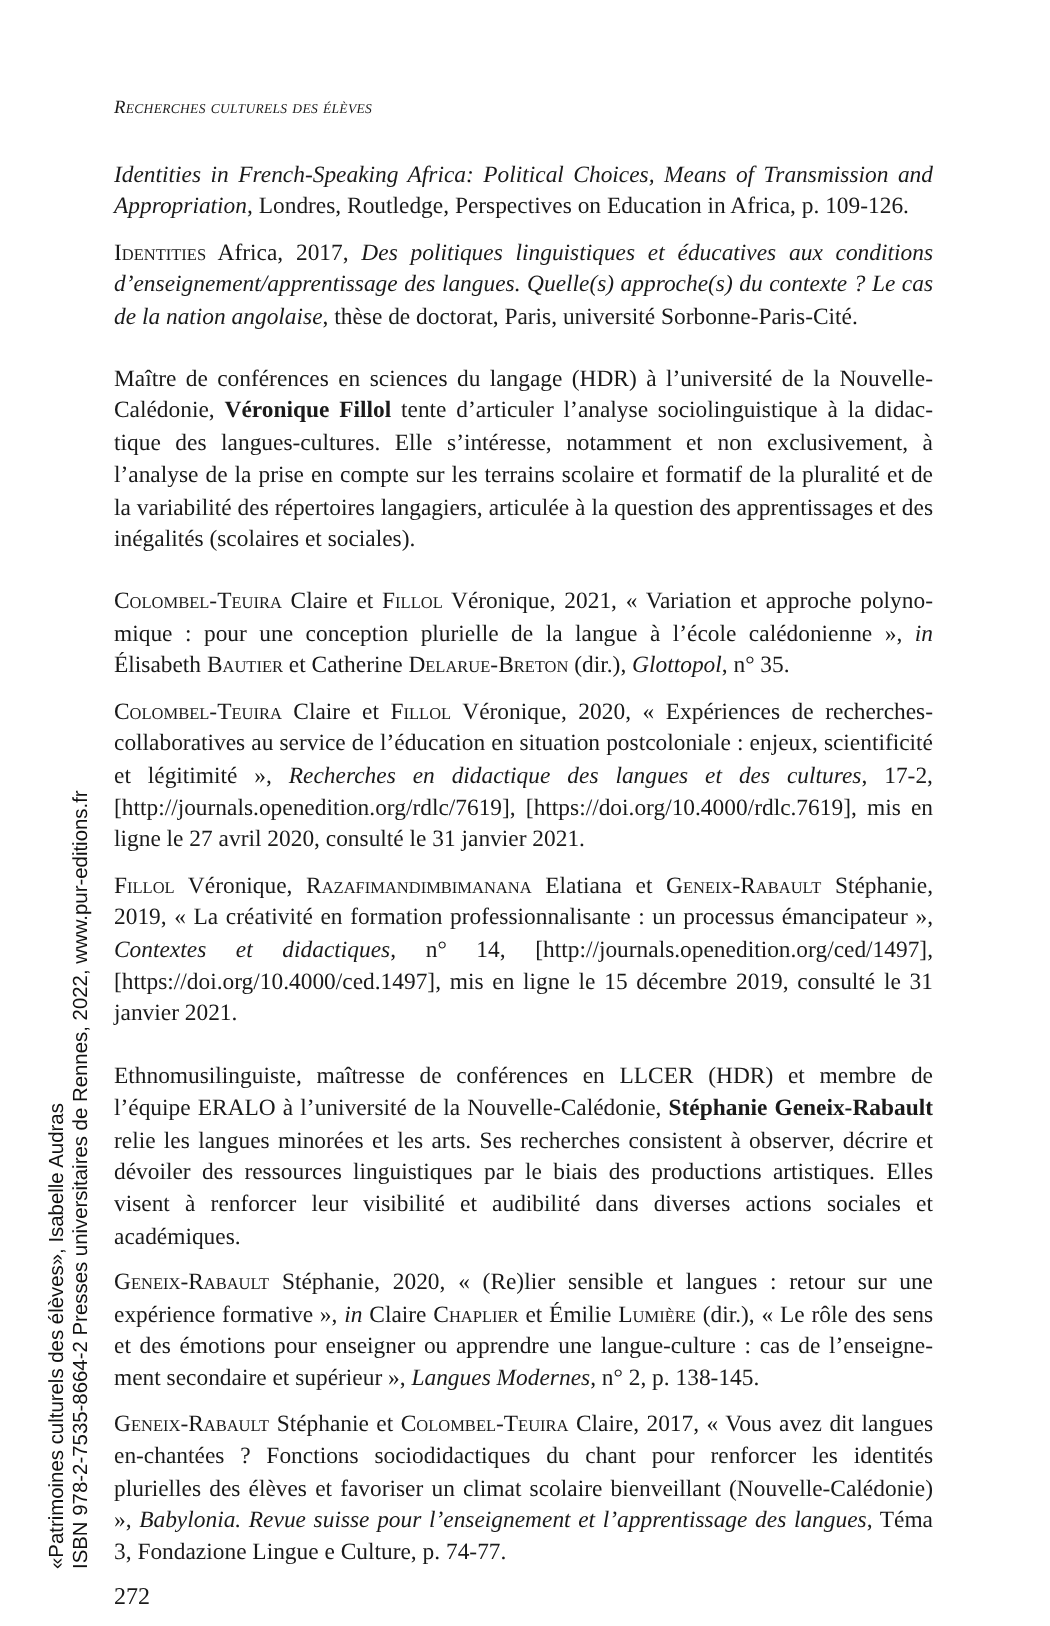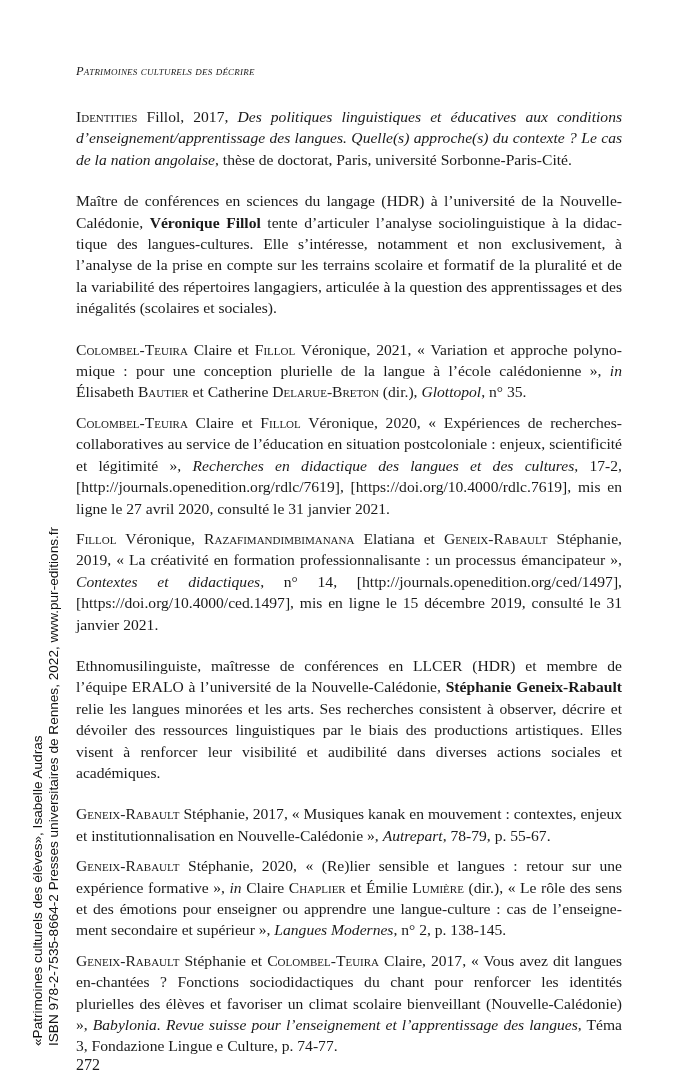--- a/index.html
+++ b/index.html
@@ -13,31 +13,31 @@
   .sc { font-variant: small-caps; }
   .page-number { position: absolute; left: 76px; top: 1056px; font-size: 16px; }
   .side-text { position: absolute; left: 30px; top: 1046px; transform-origin: 0 0; transform: rotate(-90deg);
                font-family: "Liberation Sans", "DejaVu Sans", sans-serif; font-size: 13.6px; line-height: 16px; white-space: nowrap; color: #111; }
 </style>
 </head>
 <body>
 
 <div>
   <div class="running-head">
-    <span class="sc">Patrimoines culturels des décrire</span>
+    <span class="sc">Recherches culturels des élèves</span>
   </div>
 
   <div class="content" id="content">
-      <p class="para reference"><span class="sc">Identities</span><span> Fillol, 2017, </span><i>Des politiques linguistiques et éducatives aux conditions d’enseignement/apprentissage des langues. Quelle(s) approche(s) du contexte ? Le cas de la nation angolaise</i><span>, thèse de doctorat, Paris, université Sorbonne-Paris-Cité.</span></p>
+      <p class="para reference"><i>Identities in French-Speaking Africa: Political Choices, Means of Transmission and Appropriation</i><span>, Londres, Routledge, Perspectives on Education in Africa, p. 109-126.</span></p>
+      <p class="para reference"><span class="sc">Identities</span><span> Africa, 2017, </span><i>Des politiques linguistiques et éducatives aux conditions d’enseignement/apprentissage des langues. Quelle(s) approche(s) du contexte ? Le cas de la nation angolaise</i><span>, thèse de doctorat, Paris, université Sorbonne-Paris-Cité.</span></p>
       <p class="para bio gap-top"><span>Maître de conférences en sciences du langage (HDR) à l’université de la Nouvelle-Calédonie, </span><b>Véronique Fillol</b><span> tente d’articuler l’analyse sociolinguistique à la didac­tique des langues-cultures. Elle s’intéresse, notamment et non exclusivement, à l’analyse de la prise en compte sur les terrains scolaire et formatif de la pluralité et de la variabilité des répertoires langagiers, articulée à la question des apprentissages et des inégalités (scolaires et sociales).</span></p>
       <p class="para reference gap-top"><span class="sc">Colombel-Teuira</span><span> Claire et </span><span class="sc">Fillol</span><span> Véronique, 2021, « Variation et approche polyno­mique : pour une conception plurielle de la langue à l’école calédonienne », </span><i>in</i><span> Élisabeth </span><span class="sc">Bautier</span><span> et Catherine </span><span class="sc">Delarue-Breton</span><span> (dir.), </span><i>Glottopol</i><span>, n° 35.</span></p>
       <p class="para reference"><span class="sc">Colombel-Teuira</span><span> Claire et </span><span class="sc">Fillol</span><span> Véronique, 2020, « Expériences de recherches-collaboratives au service de l’éducation en situation postcoloniale : enjeux, scienti­ficité et légitimité », </span><i>Recherches en didactique des langues et des cultures</i><span>, 17-2, [http://journals.openedition.org/rdlc/7619], [https://doi.org/10.4000/rdlc.7619], mis en ligne le 27 avril 2020, consulté le 31 janvier 2021.</span></p>
       <p class="para reference"><span class="sc">Fillol</span><span> Véronique, </span><span class="sc">Razafimandimbimanana</span><span> Elatiana et </span><span class="sc">Geneix-Rabault</span><span> Stéphanie, 2019, « La créativité en formation professionnalisante : un processus émancipateur », </span><i>Contextes et didactiques</i><span>, n° 14, [http://journals.openedition.org/ced/1497], [https://doi.org/10.4000/ced.1497], mis en ligne le 15 décembre 2019, consulté le 31 janvier 2021.</span></p>
       <p class="para bio gap-top"><span>Ethnomusilinguiste, maîtresse de conférences en LLCER (HDR) et membre de l’équipe ERALO à l’université de la Nouvelle-Calédonie, </span><b>Stéphanie Geneix-Rabault</b><span> relie les langues minorées et les arts. Ses recherches consistent à observer, décrire et dévoiler des ressources linguistiques par le biais des productions artistiques. Elles visent à renforcer leur visibilité et audibilité dans diverses actions sociales et académiques.</span></p>
-      <p class="para reference gap-top"><span class="sc">Geneix-Rabault</span><span> Stéphanie, 2017, « Musiques kanak en mouvement : contextes, enjeux et institutionnalisation en Nouvelle-Calédonie », </span><i>Autrepart</i><span>, 78-79, p. 55-67.</span></p>
       <p class="para reference"><span class="sc">Geneix-Rabault</span><span> Stéphanie, 2020, « (Re)lier sensible et langues : retour sur une expérience formative », </span><i>in</i><span> Claire </span><span class="sc">Chaplier</span><span> et Émilie </span><span class="sc">Lumière</span><span> (dir.), « Le rôle des sens et des émotions pour enseigner ou apprendre une langue-culture : cas de l’enseigne­ment secondaire et supérieur », </span><i>Langues Modernes</i><span>, n° 2, p. 138-145.</span></p>
       <p class="para reference"><span class="sc">Geneix-Rabault</span><span> Stéphanie et </span><span class="sc">Colombel-Teuira</span><span> Claire, 2017, « Vous avez dit langues en-chantées ? Fonctions sociodidactiques du chant pour renforcer les identités plurielles des élèves et favoriser un climat scolaire bienveillant (Nouvelle-Calédonie) », </span><i>Babylonia. Revue suisse pour l’enseignement et l’apprentissage des langues</i><span>, Téma 3, Fondazione Lingue e Culture, p. 74-77.</span></p>
     </div>
 
   <div class="page-number">272</div>
 
   <div class="side-text">
     <div>«Patrimoines culturels des élèves», Isabelle Audras</div>
     <div>ISBN 978-2-7535-8664-2 Presses universitaires de Rennes, 2022, www.pur-editions.fr</div>
   </div>

